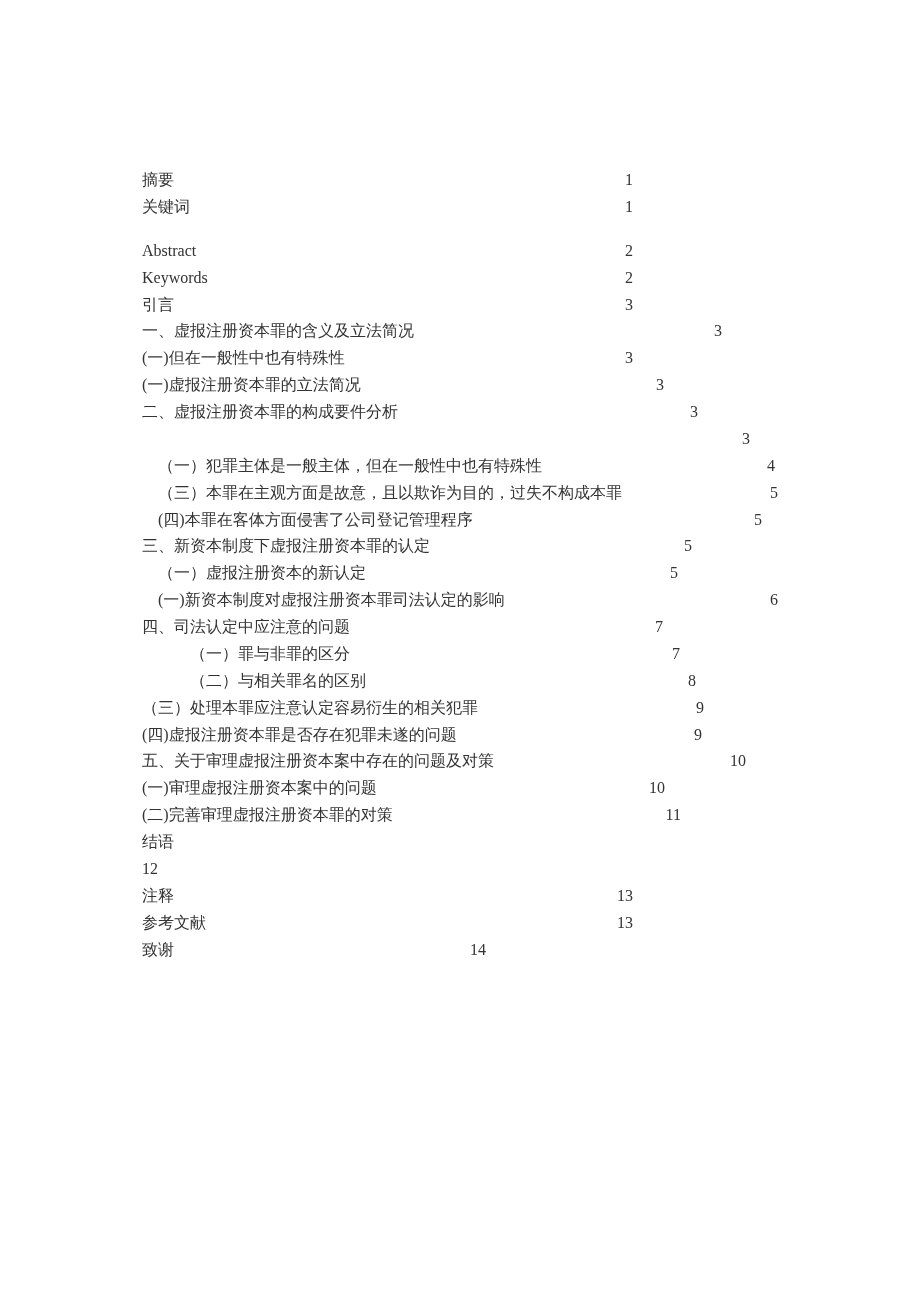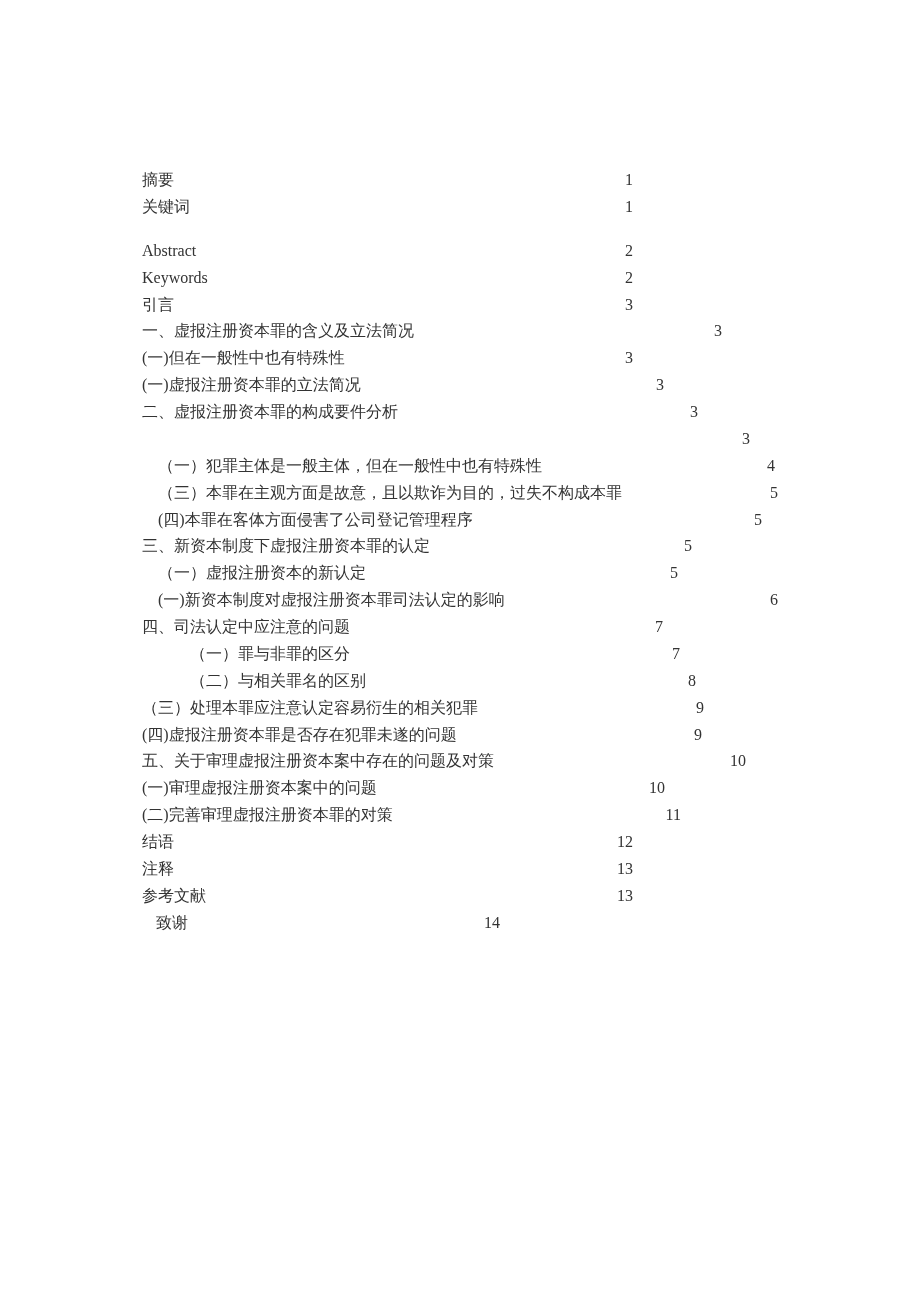--- a/index.html
+++ b/index.html
@@ -169,33 +169,33 @@
     <div class="toc-entry indent-0" style="max-width: 523px;">
       <span class="toc-label">(一)审理虚报注册资本案中的问题</span>
       <span class="toc-dots"></span>
       <span class="toc-page">10</span>
     </div>
     <div class="toc-entry indent-0" style="max-width: 539px;">
       <span class="toc-label">(二)完善审理虚报注册资本罪的对策</span>
       <span class="toc-dots"></span>
       <span class="toc-page">11</span>
     </div>
-    <div class="toc-entry indent-0" style="max-width: 491px;">
+    <div class="toc-entry indent-0" style="max-width: 491px; flex-direction: column;">
       <span class="toc-label">结语</span>
       <span class="toc-dots"></span>
       <span class="toc-page">12</span>
     </div>
     <div class="toc-entry indent-0" style="max-width: 491px;">
       <span class="toc-label">注释</span>
       <span class="toc-dots"></span>
       <span class="toc-page">13</span>
     </div>
     <div class="toc-entry indent-0" style="max-width: 491px;">
       <span class="toc-label">参考文献</span>
       <span class="toc-dots"></span>
       <span class="toc-page">13</span>
     </div>
-    <div class="toc-entry indent-0" style="max-width: 344px; margin-left: 14px;">
+    <div class="toc-entry indent-0" style="max-width: 344px;">
       <span class="toc-label">致谢</span>
       <span class="toc-dots"></span>
       <span class="toc-page">14</span>
     </div>
   </div>
 
 </body></html>

